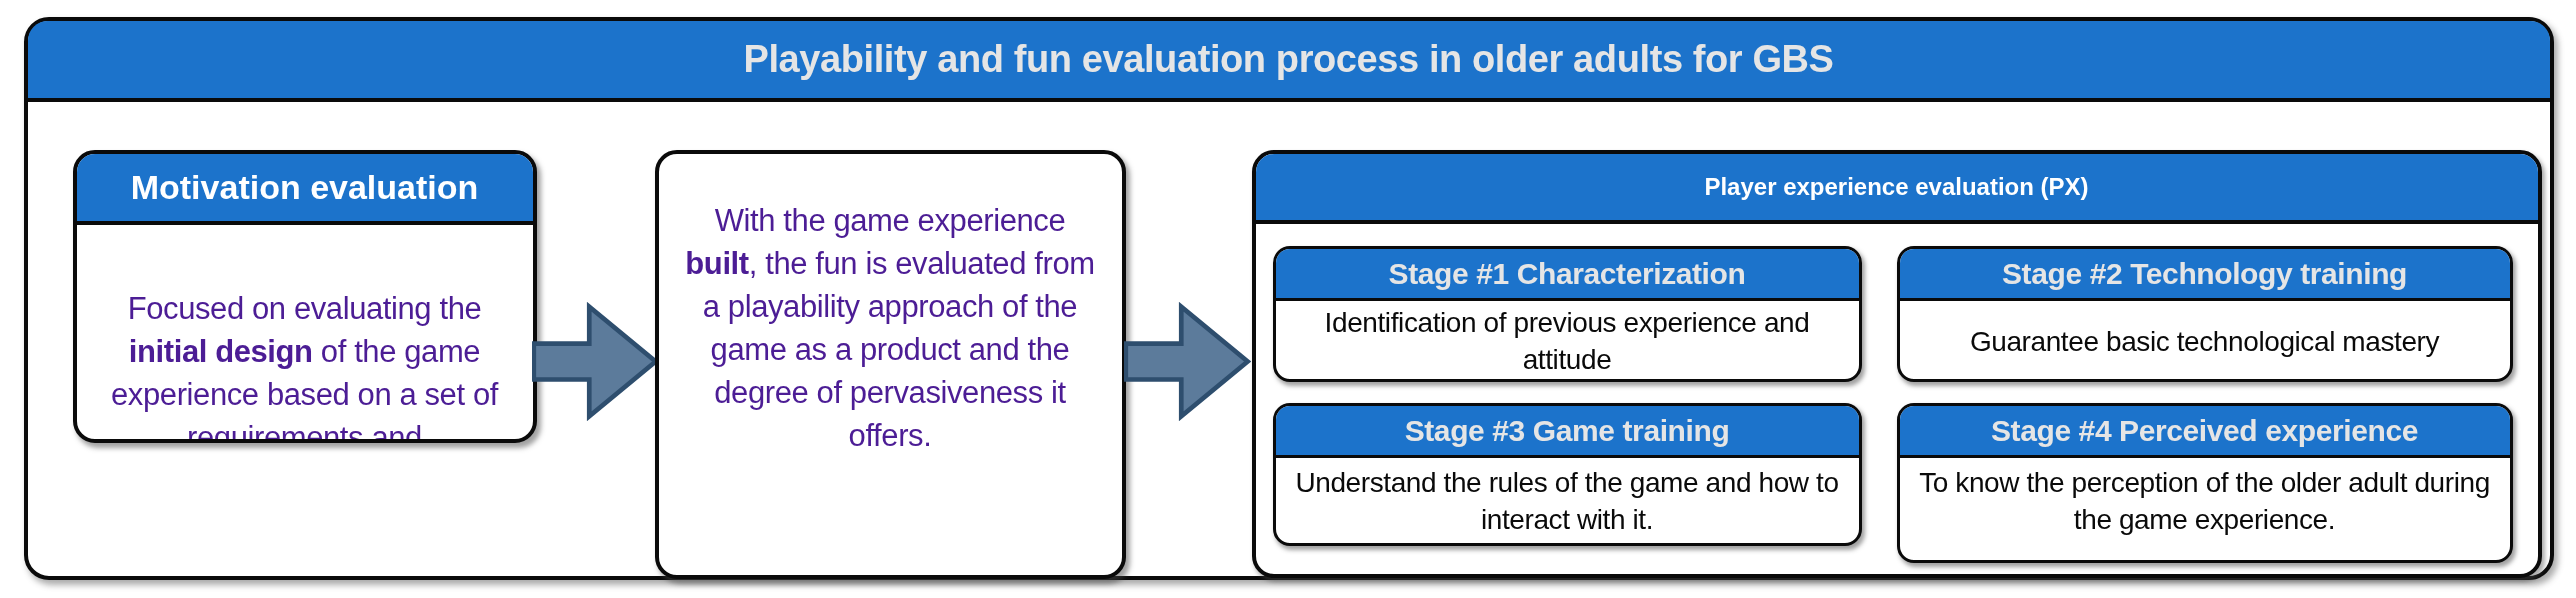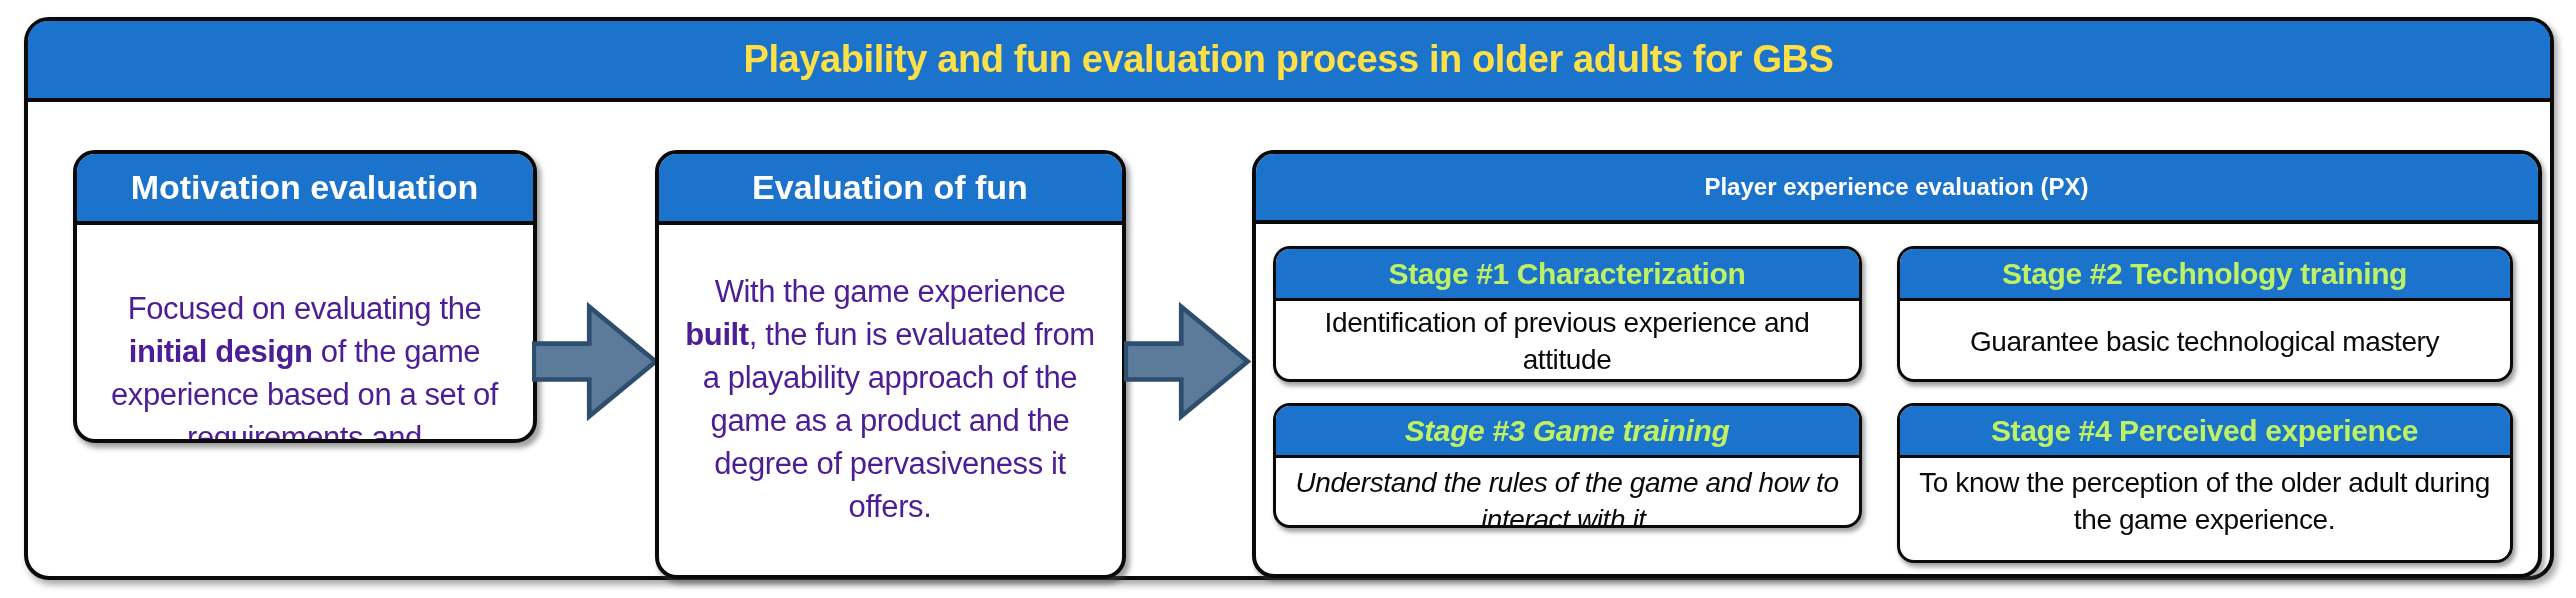--- a/index.html
+++ b/index.html
@@ -13,21 +13,21 @@
     box-shadow:3.1px 4.7px 6.3px rgba(70,70,70,.45);
     box-sizing:border-box;
   }
   .outer-header{
     position:absolute;left:0;top:0;right:0;height:77px;
     background:#1c73cb;border-bottom:4.7px solid #0a0a0a;
     border-radius:19.6px 19.6px 0 0;
     display:flex;align-items:center;justify-content:center;
   }
   .outer-title{
-    color:#fde047;font-size:38px;font-weight:bold;letter-spacing:-0.4px;text-align:center;
+    color:#e5e5e5;font-size:38px;font-weight:bold;letter-spacing:-0.4px;text-align:center;
   }
   .card{
     position:absolute;background:#ffffff;border:4.7px solid #0a0a0a;border-radius:22px;
     box-shadow:3.1px 4.7px 5.5px rgba(70,70,70,.5);box-sizing:border-box;overflow:hidden;
   }
   .card-header{
     background:#1c73cb;border-bottom:4.7px solid #0a0a0a;
     display:flex;align-items:center;justify-content:center;
     color:#ffffff;font-weight:bold;
   }
@@ -46,29 +46,29 @@
   
   .box-px{left:1224px;top:129px;width:1290px;height:428px;box-shadow:2.4px 3.9px 4.7px rgba(70,70,70,.45);}
   .box-px .card-header{height:66px;font-size:24px;}
   .stage{
     position:absolute;background:#ffffff;border:3.9px solid #0a0a0a;border-radius:17px;
     box-shadow:2.4px 3.9px 4.7px rgba(70,70,70,.5);box-sizing:border-box;overflow:hidden;
   }
   .stage-header{
     background:#1c73cb;border-bottom:3.9px solid #0a0a0a;height:49px;
     display:flex;align-items:center;justify-content:center;
-    color:#bef264;font-weight:bold;font-size:30px;letter-spacing:-0.4px;
+    color:#e5e5e5;font-weight:bold;font-size:30px;letter-spacing:-0.4px;
   }
   .stage-body{
     display:flex;align-items:center;justify-content:center;text-align:center;
     color:#0a0a0a;font-size:28px;line-height:37px;padding:0 6.3px;letter-spacing:-0.4px;
   }
   .stage-1{left:17px;top:92px;width:589px;height:136px;}
   .stage-2{left:641px;top:92px;width:616px;height:136px;}
-  .stage-3{left:17px;top:249px;width:589px;height:125px;font-style:italic;}
+  .stage-3{left:17px;top:249px;width:589px;height:143px;}
   .stage-4{left:641px;top:249px;width:616px;height:160px;}
   .stage-1 .stage-body,.stage-2 .stage-body{height:80px;}
   .stage-3 .stage-body,.stage-4 .stage-body{height:86px;}
   
   .flow-arrow{position:absolute;width:127px;height:125px;}
   .arrow-1{left:504px;top:278px;}
   .arrow-2{left:1096px;top:278px;}
 </style>
 </head>
 <body>
@@ -87,23 +87,20 @@
       <div class="card-body">
         <p style="margin:0"><span>Focused on evaluating the </span><span class="bold-inline">initial design</span><span> of the game experience based on a set of requirements and recommendations.</span></p>
       </div>
     </div>
 
     <svg class="flow-arrow arrow-1" viewBox="0 0 162 160">
       <polygon points="2,57 73,57 73,10 158,80 73,150 73,103 2,103" fill="#5c7b9b" stroke="#2e4e6e" stroke-width="6"></polygon>
     </svg>
 
     <div class="card box-fun">
-      <div class="card-header">
-        <span>Evaluation of fun</span>
-      </div>
       <div class="card-body">
         <p style="margin:8px"><span>With the game experience </span><span class="bold-inline">built</span><span>, the fun is evaluated from a playability approach of the game as a product and the degree of pervasiveness it offers.</span></p>
       </div>
     </div>
 
     <svg class="flow-arrow arrow-2" viewBox="0 0 162 160">
       <polygon points="2,57 73,57 73,10 158,80 73,150 73,103 2,103" fill="#5c7b9b" stroke="#2e4e6e" stroke-width="6"></polygon>
     </svg>
 
     <div class="card box-px">

